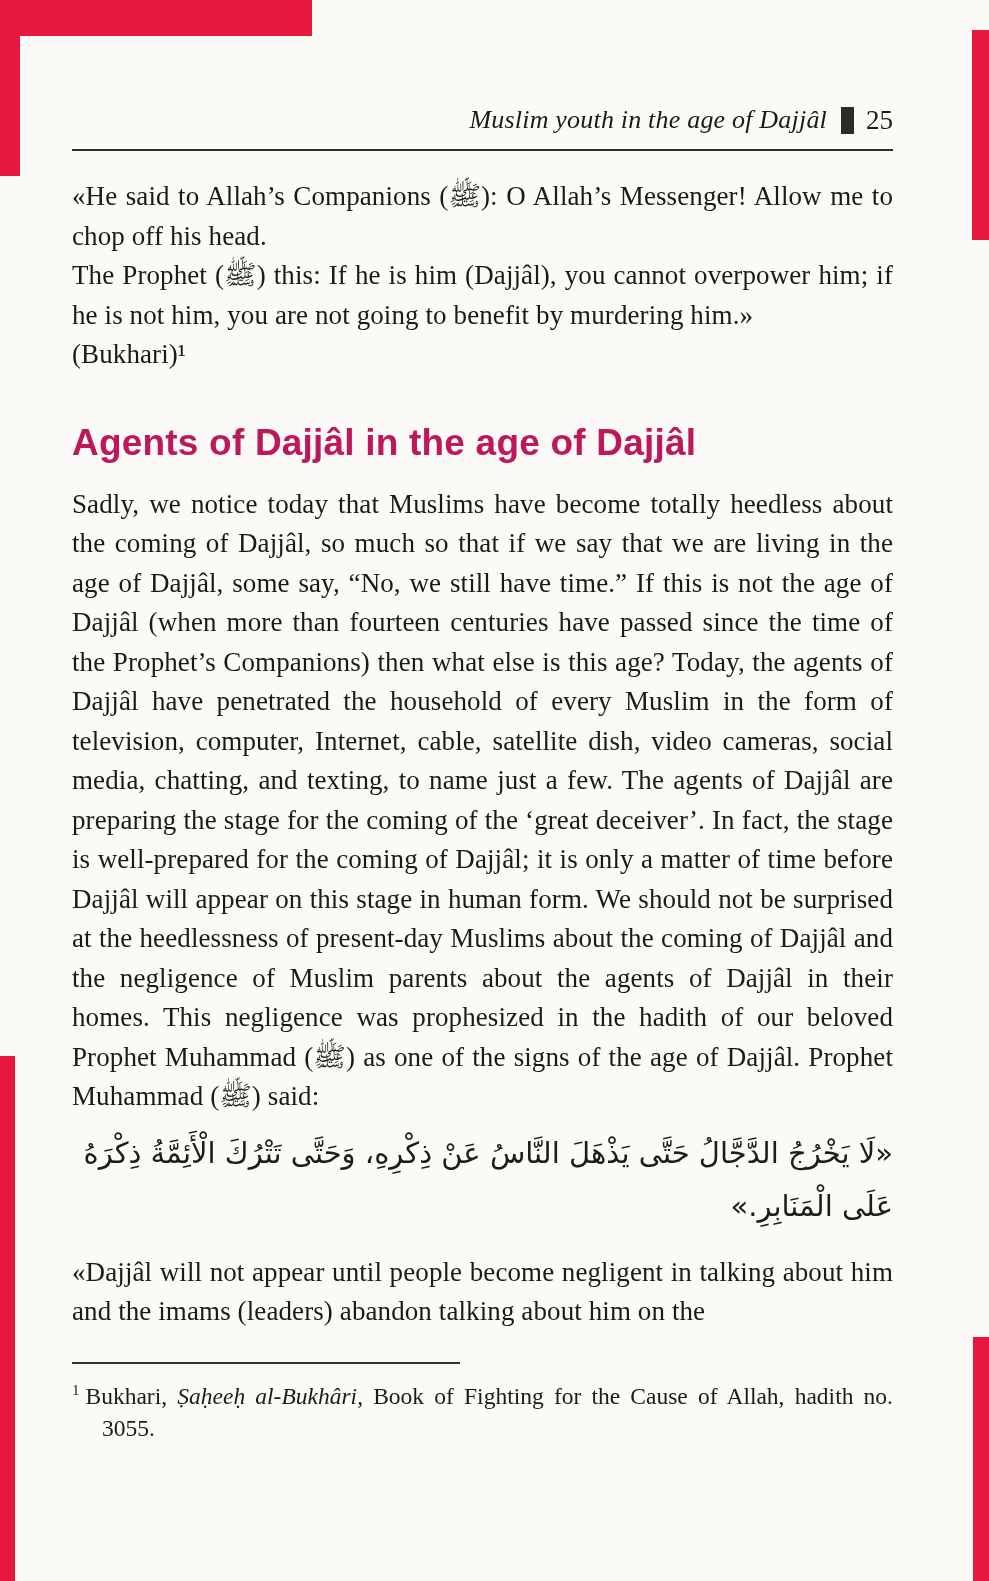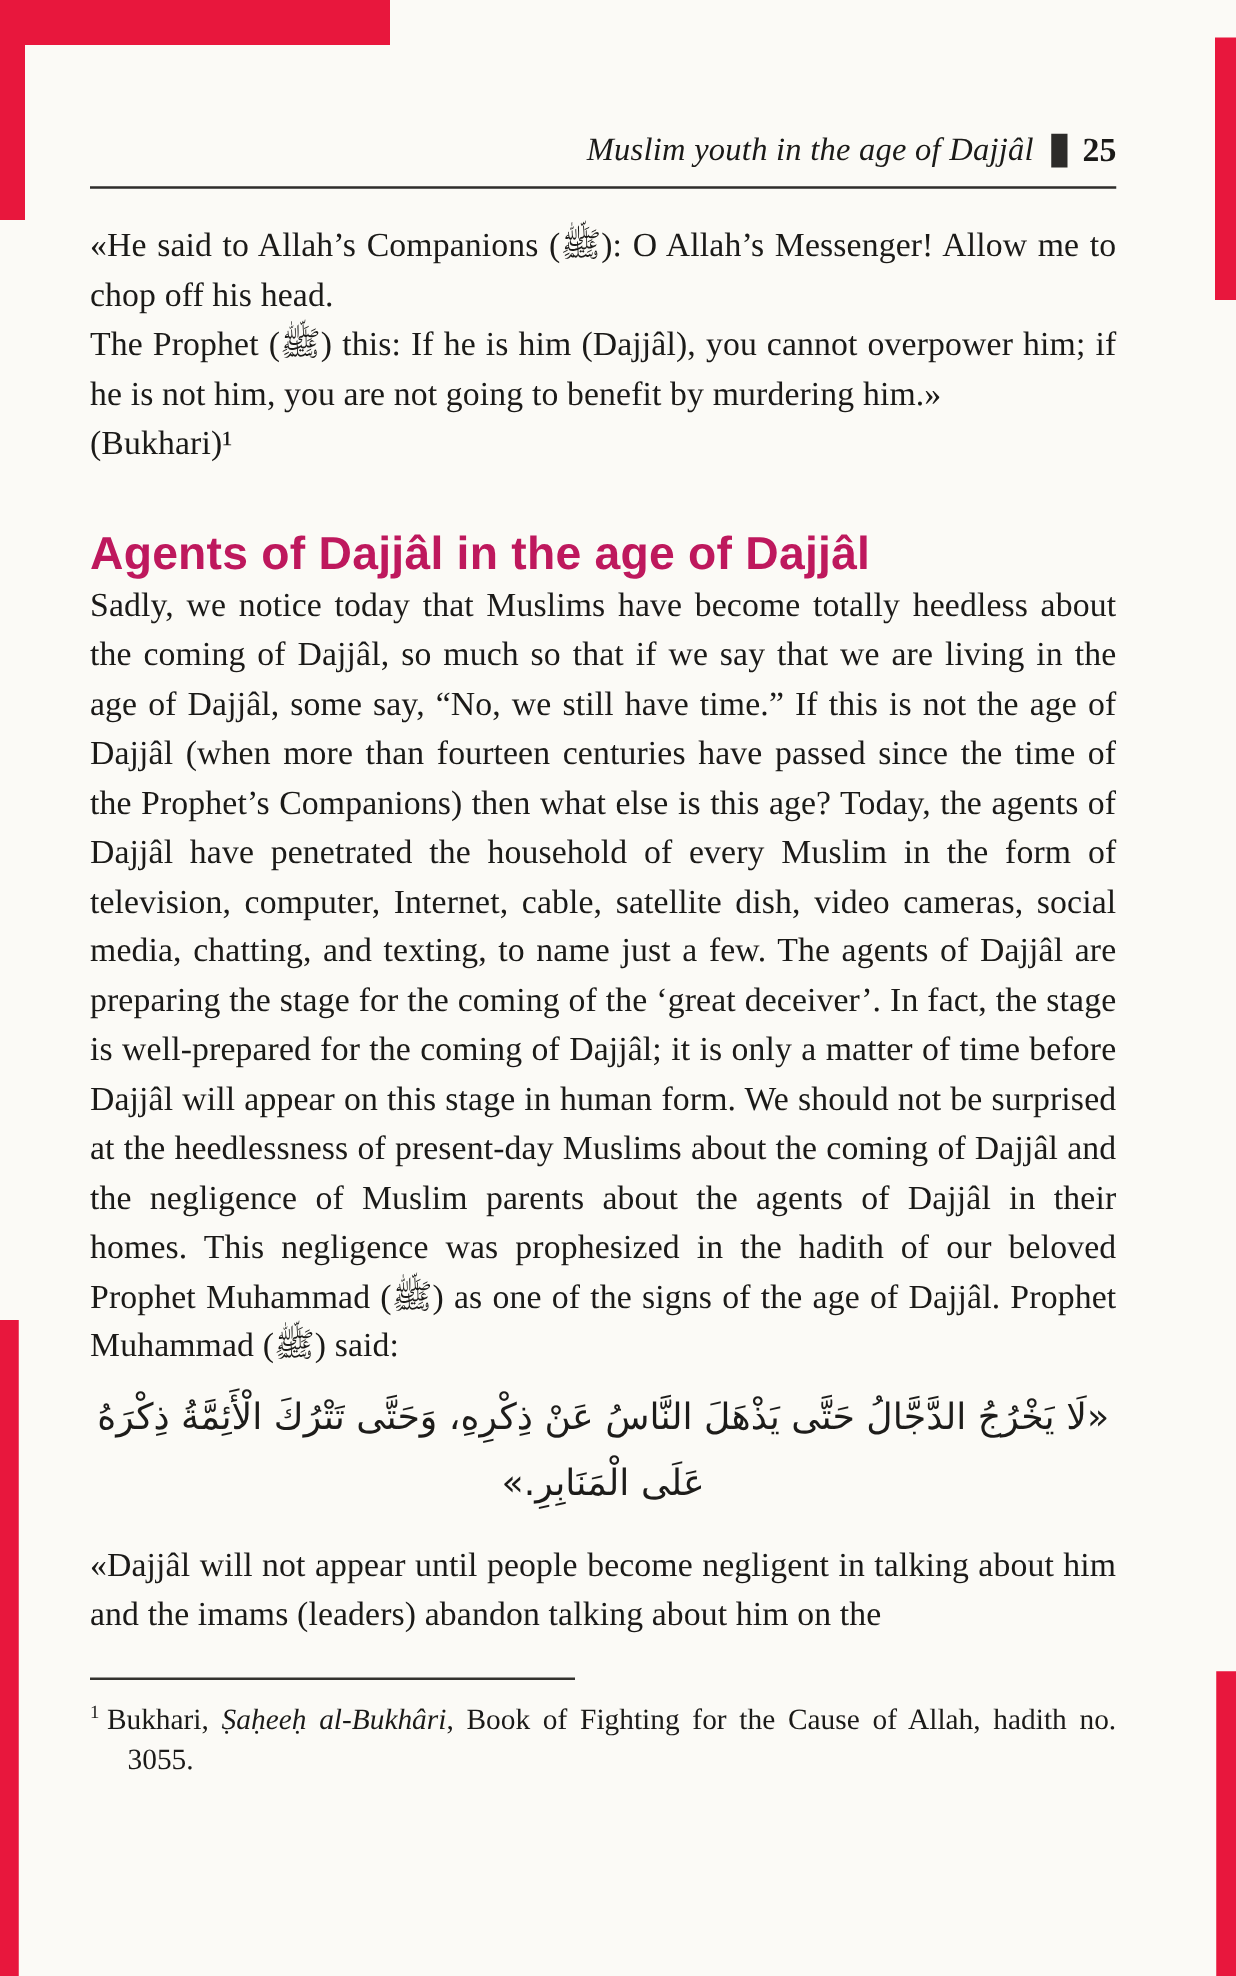--- a/index.html
+++ b/index.html
@@ -45,21 +45,20 @@
   }
   .header-mark{
     display:inline-block;
     width:13px;
     height:27px;
     background:#2c2b29;
     margin:0 12px 0 14px;
   }
   .page-number{
     font-size:27px;
-    font-weight:bold;
   }
   .header-rule{
     border:none;
     border-top:2px solid #2e2d2b;
     margin-top:13px;
   }
 
   
   .body-text{
     font-size:27px;
@@ -71,26 +70,26 @@
 
   .section-heading{
     font-family:"Liberation Sans", sans-serif;
     font-weight:600;
     font-size:37px;
     line-height:44px;
     color:#be185d;
     margin-top:46px;
     letter-spacing:.2px;
   }
-  .section-body{}
+  .section-body{margin-top:20px;}
 
   
   .arabic-block{
     direction:rtl;
-    text-align:center;
+    text-align:right;
     font-family:"DejaVu Sans", sans-serif;
     font-size:29px;
     line-height:53px;
     margin-top:10px;
     color:#1d1c1a;
   }
 
   .translation{margin-top:20px;}
 
   

